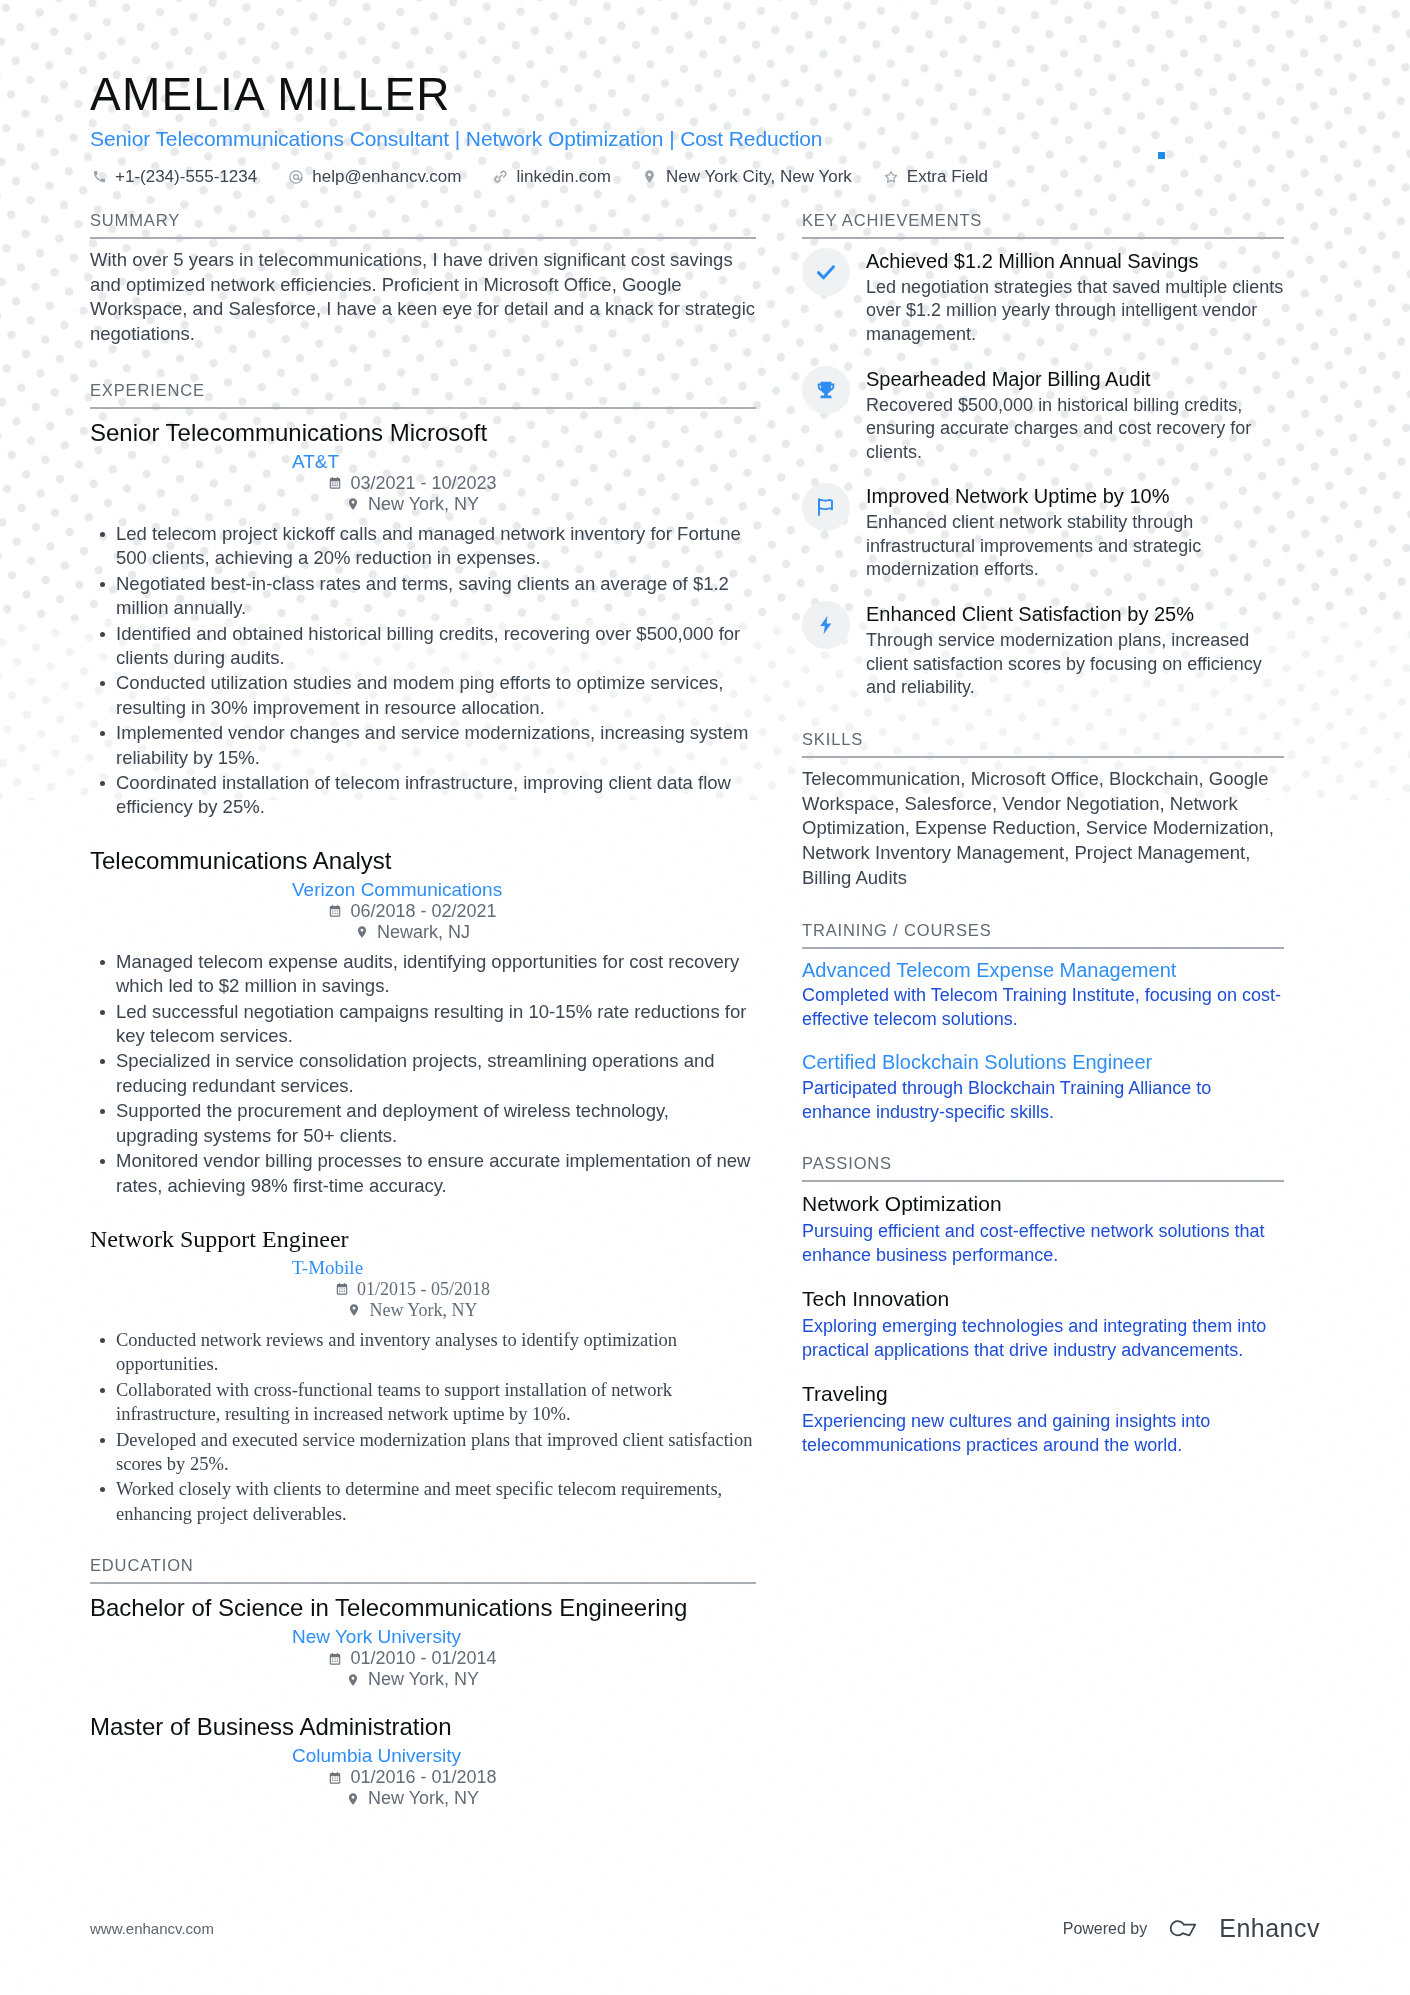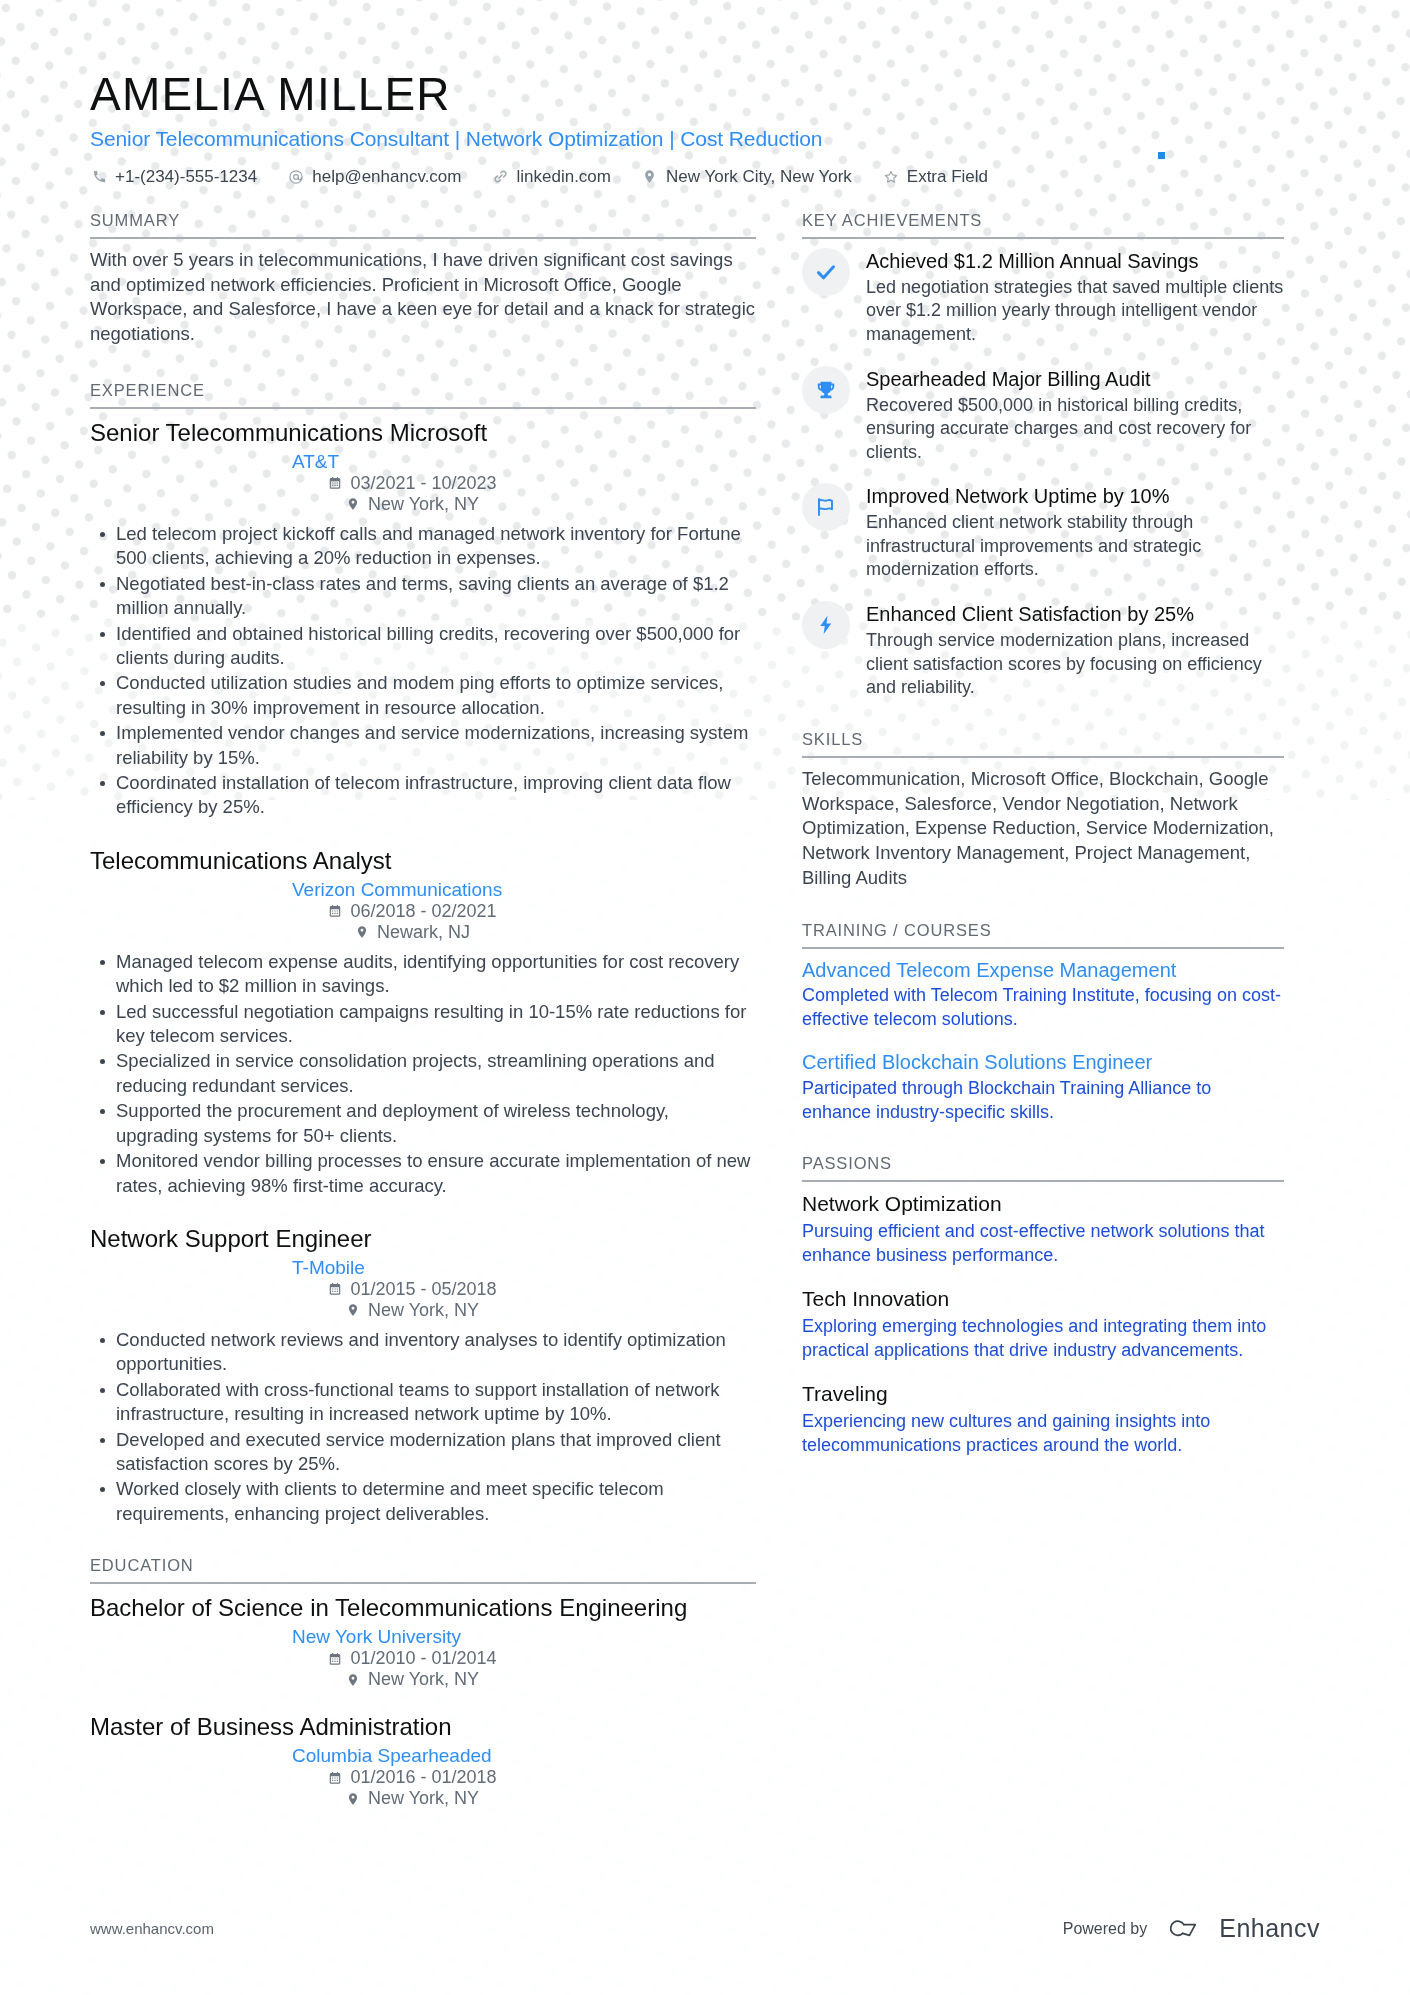--- a/index.html
+++ b/index.html
@@ -126,21 +126,21 @@
 
   
   .para {
     font-size: 18.5px;
     line-height: 1.34;
     color: #3c4550;
   }
 
   
   .entry { margin-bottom: 26px; }
-  .entry:last-child { margin-bottom: 9px; }
+  .entry:last-child { margin-bottom: 9px; font-family: Liberation Serif, serif; }
   .entry-title {
     font-size: 24px;
     color: #0f1012;
     font-weight: 400;
     line-height: 1.25;
     margin-bottom: 3px;
   }
   .entry-meta {
     display: flex;
     align-items: center;
@@ -496,21 +496,21 @@
                       </svg>
                   </span>
                   <span>New York, NY</span>
                 </span>
               </div>
             </div>
 
             <div class="edu-entry">
               <div class="entry-title">Master of Business Administration</div>
               <div class="entry-meta">
-                <span class="entry-org">Columbia Spearheaded</span>
+                <span class="entry-org">Columbia University</span>
                 <span class="meta-chunk">
                   <span class="ci">
                     <svg width="14" height="14" viewBox="0 0 24 24" fill="currentColor">
                         <path d="M7 1.5v2H5.5A2.5 2.5 0 003 6v13.5A2.5 2.5 0 005.5 22h13a2.5 2.5 0 002.5-2.5V6a2.5 2.5 0 00-2.5-2.5H17v-2h-1.8v2H8.8v-2H7zM5 9h14v10.5H5V9zm2 2v2h2v-2H7zm4 0v2h2v-2h-2zm4 0v2h2v-2h-2zM7 15v2h2v-2H7zm4 0v2h2v-2h-2zm4 0v2h2v-2h-2z"></path>
                       </svg>
                   </span>
                   <span>01/2016 - 01/2018</span>
                 </span>
                 <span class="meta-chunk">
                   <span class="ci">

